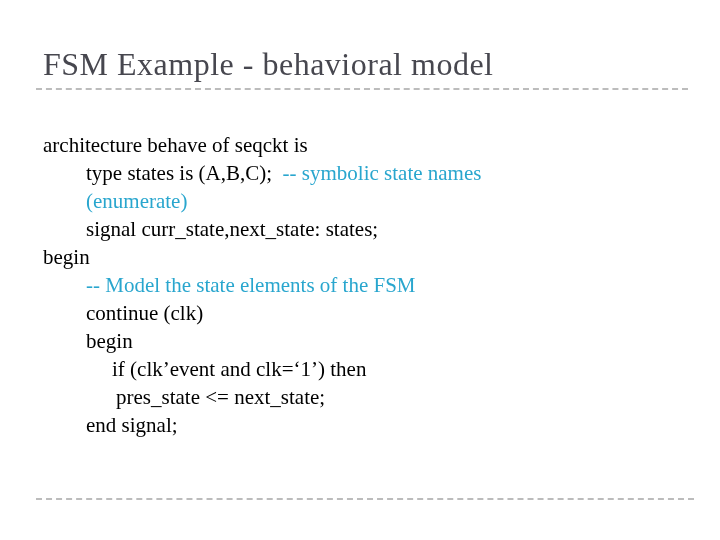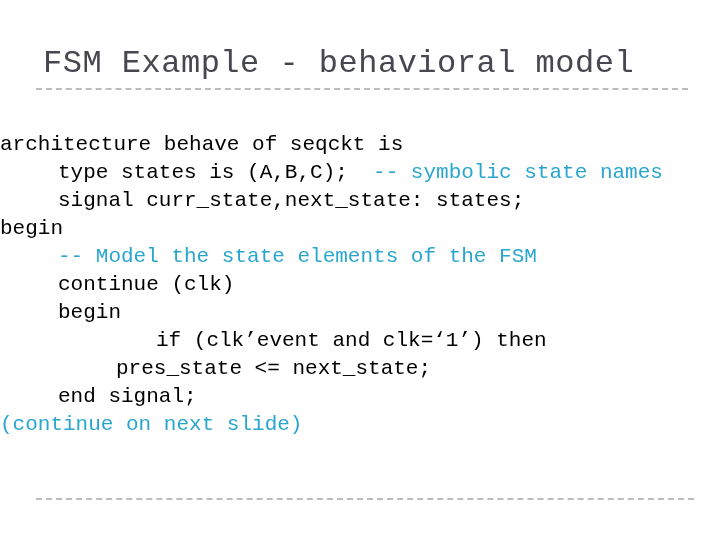--- a/index.html
+++ b/index.html
@@ -6,21 +6,21 @@
     margin: 0;
     padding: 0;
     background: #ffffff;
   }
   .slide {
     position: relative;
     width: 720px;
     height: 500px;
     background: #ffffff;
     overflow: hidden;
-    font-family: Liberation Mono, monospace;
+    font-family: Liberation Serif, serif;
   }
   .slide-title {
     position: absolute;
     left: 43px;
     top: 47px;
     font-size: 32px;
     line-height: 34px;
     font-weight: 400;
     color: #47474f;
     letter-spacing: 0.5px;
@@ -40,23 +40,23 @@
     width: 720px;
   }
   .code-line {
     font-size: 21px;
     line-height: 28px;
     color: #000000;
     white-space: pre;
   }
   .code-line .accent { color: #29a6ce; }
   .code-line .default { color: #000000; }
-  .ind-0 { }
-  .ind-1 { padding-left: 58px; }
-  .ind-2 { padding-left: 112px; margin-left: 44px; }
+  .ind-0 { padding-left: 43px; }
+  .ind-1 { padding-left: 86px; }
+  .ind-2 { padding-left: 112px; }
   .ind-3 { padding-left: 116px; }
   .bottom-divider {
     position: absolute;
     left: 36px;
     width: 658px;
     top: 498px;
     border-top: 2px dashed #bcbcbc;
   }
   .next-arrow {
     position: absolute;
@@ -73,27 +73,27 @@
 <body>
 
 <div class="slide">
   <div class="slide-title">FSM Example - behavioral model</div>
 
   <div class="title-divider"></div>
 
   <div class="code-block" id="code-block">
       <div class="code-line ind-0"><span class="default">architecture behave of seqckt is</span></div>
       <div class="code-line ind-1"><span class="default">type states is (A,B,C);  </span><span class="accent">-- symbolic state names</span></div>
+      <div class="code-line ind-1"><span class="accent">(enumerate)</span></div>
       <div class="code-line ind-1"><span class="default">signal curr_state,next_state: states;</span></div>
       <div class="code-line ind-0"><span class="default">begin</span></div>
       <div class="code-line ind-1"><span class="accent">-- Model the state elements of the FSM</span></div>
       <div class="code-line ind-1"><span class="default">continue (clk)</span></div>
       <div class="code-line ind-1"><span class="default">begin</span></div>
       <div class="code-line ind-2"><span class="default">if (clk’event and clk=‘1’) then</span></div>
       <div class="code-line ind-3"><span class="default">pres_state &lt;= next_state;</span></div>
       <div class="code-line ind-1"><span class="default">end signal;</span></div>
-      <div class="code-line ind-0"><span class="accent">(continue on next slide)</span></div>
     </div>
 
   <div class="bottom-divider"></div>
 
   <div class="next-arrow"></div>
 </div>
 
 </body></html>

